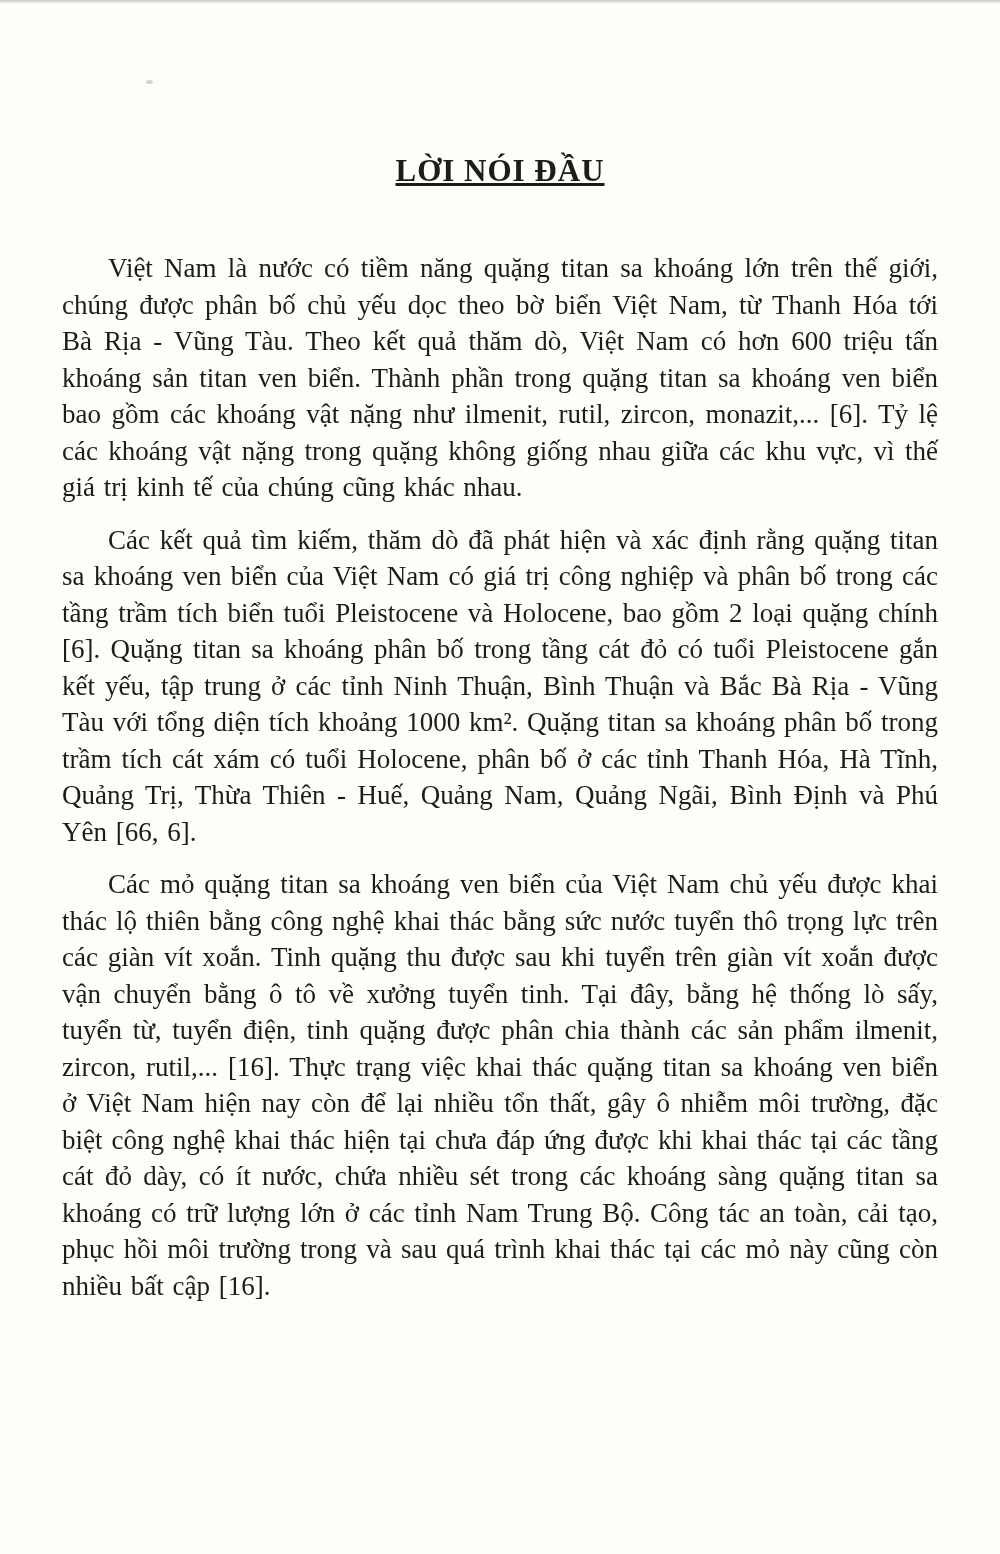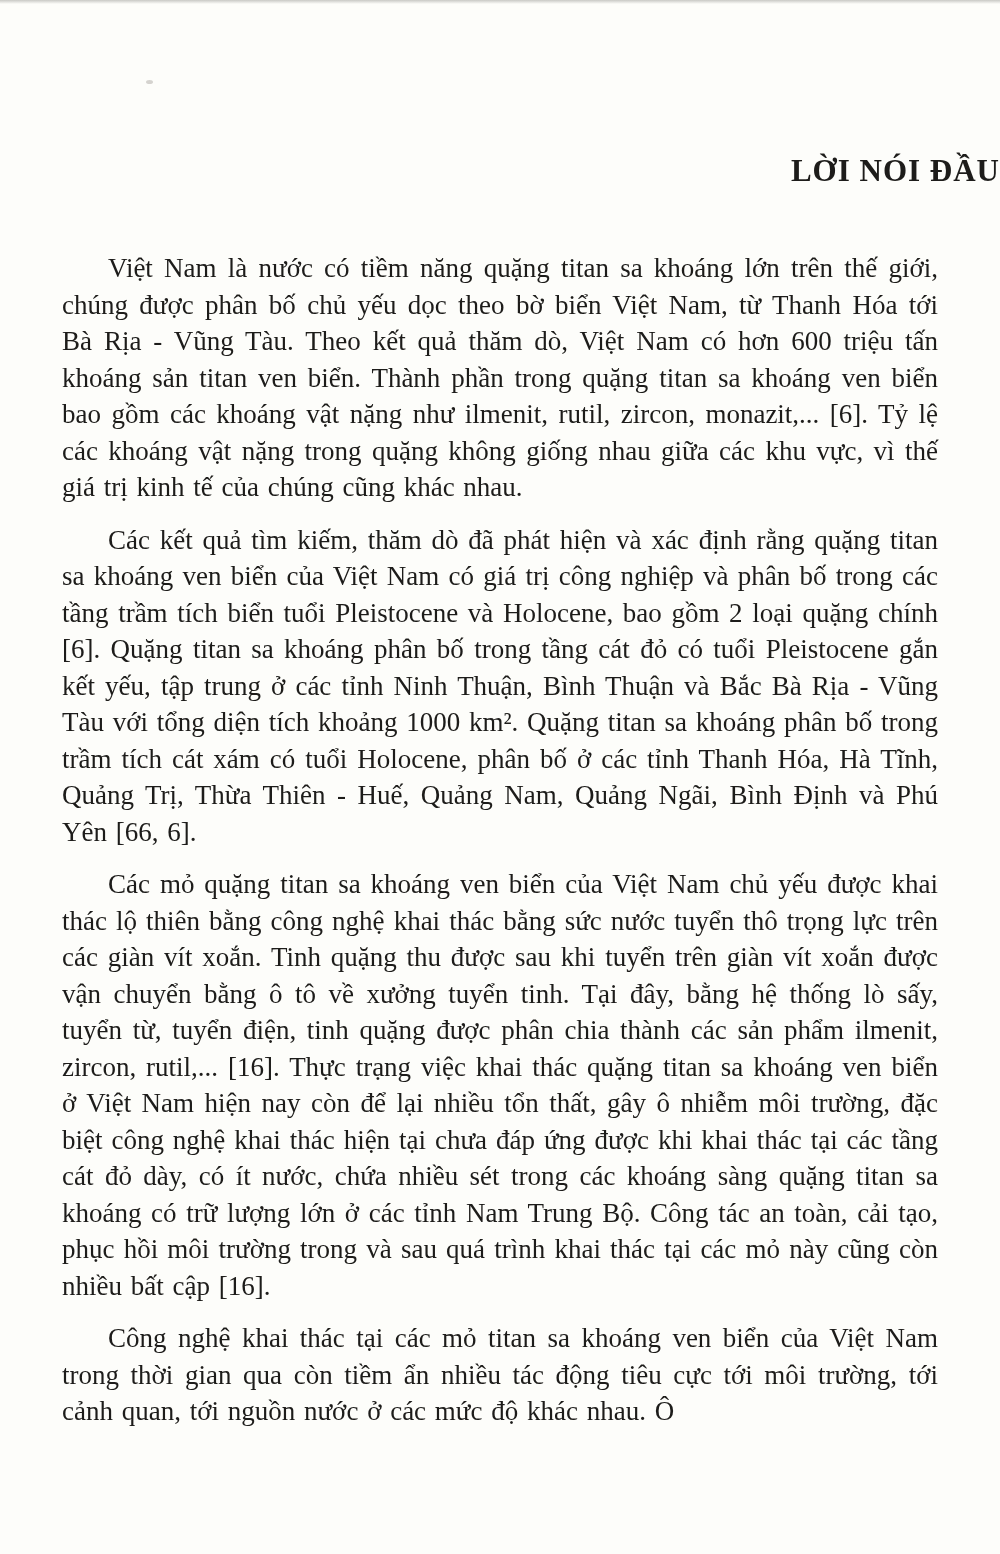--- a/index.html
+++ b/index.html
@@ -28,25 +28,26 @@
     position: absolute;
     top: 80px;
     left: 146px;
     width: 7px;
     height: 4px;
     background: #d5d3cf;
     border-radius: 50%;
   }
   .doc-title {
     margin: 152px 0 0 0;
-    text-align: right;
+    text-align: center;
     font-size: 31px;
     font-weight: bold;
     letter-spacing: 1px;
     line-height: 38px;
+    text-decoration: underline;
   }
   .content {
     margin: 60px auto 0 auto;
     width: 876px;
     font-size: 27px;
     line-height: 36.5px;
     text-align: justify;
   }
   .content p {
     margin: 0 0 16px 0;
@@ -63,15 +64,14 @@
 <div class="page">
   <div class="scan-edge-top"></div>
   <div class="scan-speck"></div>
 
   <h1 class="doc-title">LỜI NÓI ĐẦU</h1>
 
   <div class="content">
     <p>Việt Nam là nước có tiềm năng quặng titan sa khoáng lớn trên thế giới, chúng được phân bố chủ yếu dọc theo bờ biển Việt Nam, từ Thanh Hóa tới Bà Rịa - Vũng Tàu. Theo kết quả thăm dò, Việt Nam có hơn 600 triệu tấn khoáng sản titan ven biển. Thành phần trong quặng titan sa khoáng ven biển bao gồm các khoáng vật nặng như ilmenit, rutil, zircon, monazit,... [6]. Tỷ lệ các khoáng vật nặng trong quặng không giống nhau giữa các khu vực, vì thế giá trị kinh tế của chúng cũng khác nhau.</p>
     <p>Các kết quả tìm kiếm, thăm dò đã phát hiện và xác định rằng quặng titan sa khoáng ven biển của Việt Nam có giá trị công nghiệp và phân bố trong các tầng trầm tích biển tuổi Pleistocene và Holocene, bao gồm 2 loại quặng chính [6]. Quặng titan sa khoáng phân bố trong tầng cát đỏ có tuổi Pleistocene gắn kết yếu, tập trung ở các tỉnh Ninh Thuận, Bình Thuận và Bắc Bà Rịa - Vũng Tàu với tổng diện tích khoảng 1000 km². Quặng titan sa khoáng phân bố trong trầm tích cát xám có tuổi Holocene, phân bố ở các tỉnh Thanh Hóa, Hà Tĩnh, Quảng Trị, Thừa Thiên - Huế, Quảng Nam, Quảng Ngãi, Bình Định và Phú Yên [66, 6].</p>
     <p>Các mỏ quặng titan sa khoáng ven biển của Việt Nam chủ yếu được khai thác lộ thiên bằng công nghệ khai thác bằng sức nước tuyển thô trọng lực trên các giàn vít xoắn. Tinh quặng thu được sau khi tuyển trên giàn vít xoắn được vận chuyển bằng ô tô về xưởng tuyển tinh. Tại đây, bằng hệ thống lò sấy, tuyển từ, tuyển điện, tinh quặng được phân chia thành các sản phẩm ilmenit, zircon, rutil,... [16]. Thực trạng việc khai thác quặng titan sa khoáng ven biển ở Việt Nam hiện nay còn để lại nhiều tổn thất, gây ô nhiễm môi trường, đặc biệt công nghệ khai thác hiện tại chưa đáp ứng được khi khai thác tại các tầng cát đỏ dày, có ít nước, chứa nhiều sét trong các khoáng sàng quặng titan sa khoáng có trữ lượng lớn ở các tỉnh Nam Trung Bộ. Công tác an toàn, cải tạo, phục hồi môi trường trong và sau quá trình khai thác tại các mỏ này cũng còn nhiều bất cập [16].</p>
-    <p>Công nghệ khai thác tại các mỏ titan sa khoáng ven biển của Việt Nam trong thời gian qua còn tiềm ẩn nhiều tác động tiêu cực tới môi trường, tới cảnh quan, tới nguồn nước ở các mức độ khác nhau. Ô</p>
   </div>
 </div>
 
 </body></html>

